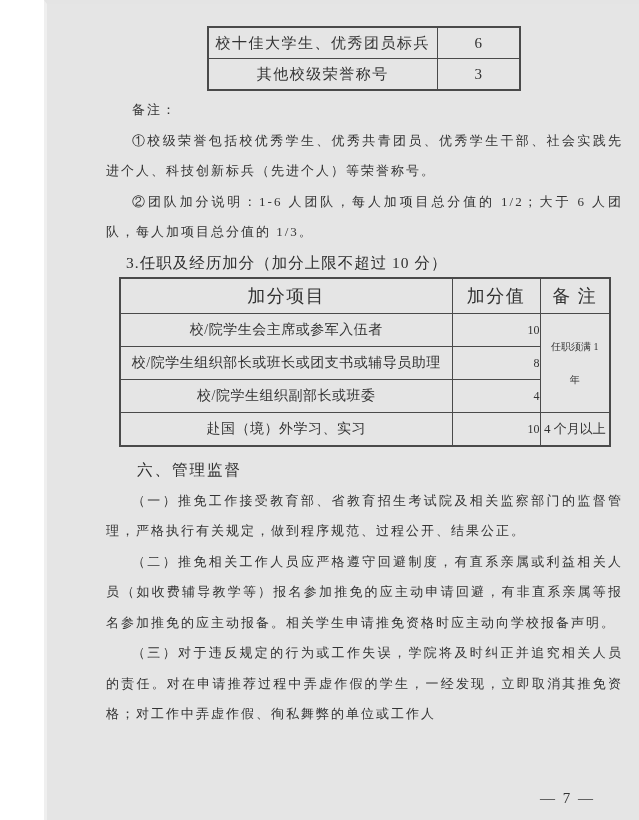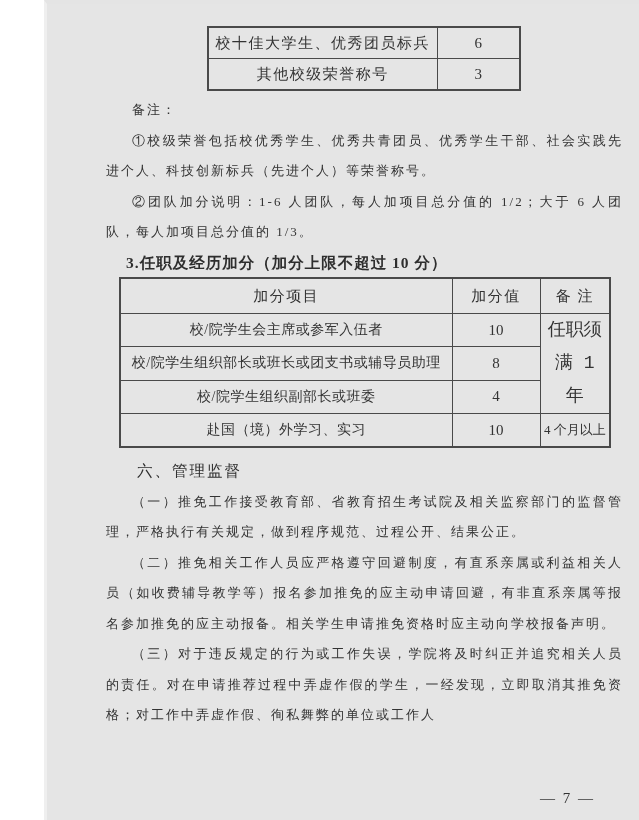--- a/index.html
+++ b/index.html
@@ -42,21 +42,21 @@
     text-align: center;
     vertical-align: middle;
     padding: 0;
     font-size: 15px;
     letter-spacing: 1.5px;
     white-space: nowrap;
   }
   .t1 .c-val { letter-spacing: 0; font-size: 15px; }
 
   .sec3-heading {
-    font-weight: bold;
+    font-weight: normal;
     font-size: 15.5px;
     letter-spacing: 1px;
     margin: 4px 0 4px 20px;
     line-height: 21.5px;
     color: #2e2e2e;
   }
 
   
   .t2 {
     margin-left: 13px;
@@ -64,29 +64,28 @@
     table-layout: fixed;
     width: 490px;
   }
   .t2 th, .t2 td {
     border: 1px solid #4a4a4a;
     text-align: center;
     vertical-align: middle;
     padding: 0;
     font-weight: normal;
   }
-  .t2 th { height: 34px; font-size: 15px; letter-spacing: 1.5px; }
+  .t2 th { height: 34px; font-size: 18px; letter-spacing: 1.5px; }
   .t2 td.item { height: 32px; font-size: 14px; letter-spacing: 0.5px; white-space: nowrap; }
-  .t2 td.val { font-size: 15px; letter-spacing: 0; }
+  .t2 td.val { font-size: 12px; letter-spacing: 0; text-align: right; }
   .t2 td.remark { font-size: 13px; letter-spacing: 0; white-space: nowrap; }
   .t2 td.remark-merged {
-    font-size: 18px; letter-spacing: 0;
+    font-size: 10px; letter-spacing: 0;
     white-space: pre-line;
     line-height: 33px;
-    font-family: Liberation Mono, monospace;
   }
 
   .sec6-heading {
     font-weight: normal;
     font-size: 15.5px;
     letter-spacing: 2px;
     margin: 8px 0 0 0;
     text-indent: 2em;
     line-height: 30.5px;
     color: #2e2e2e;

